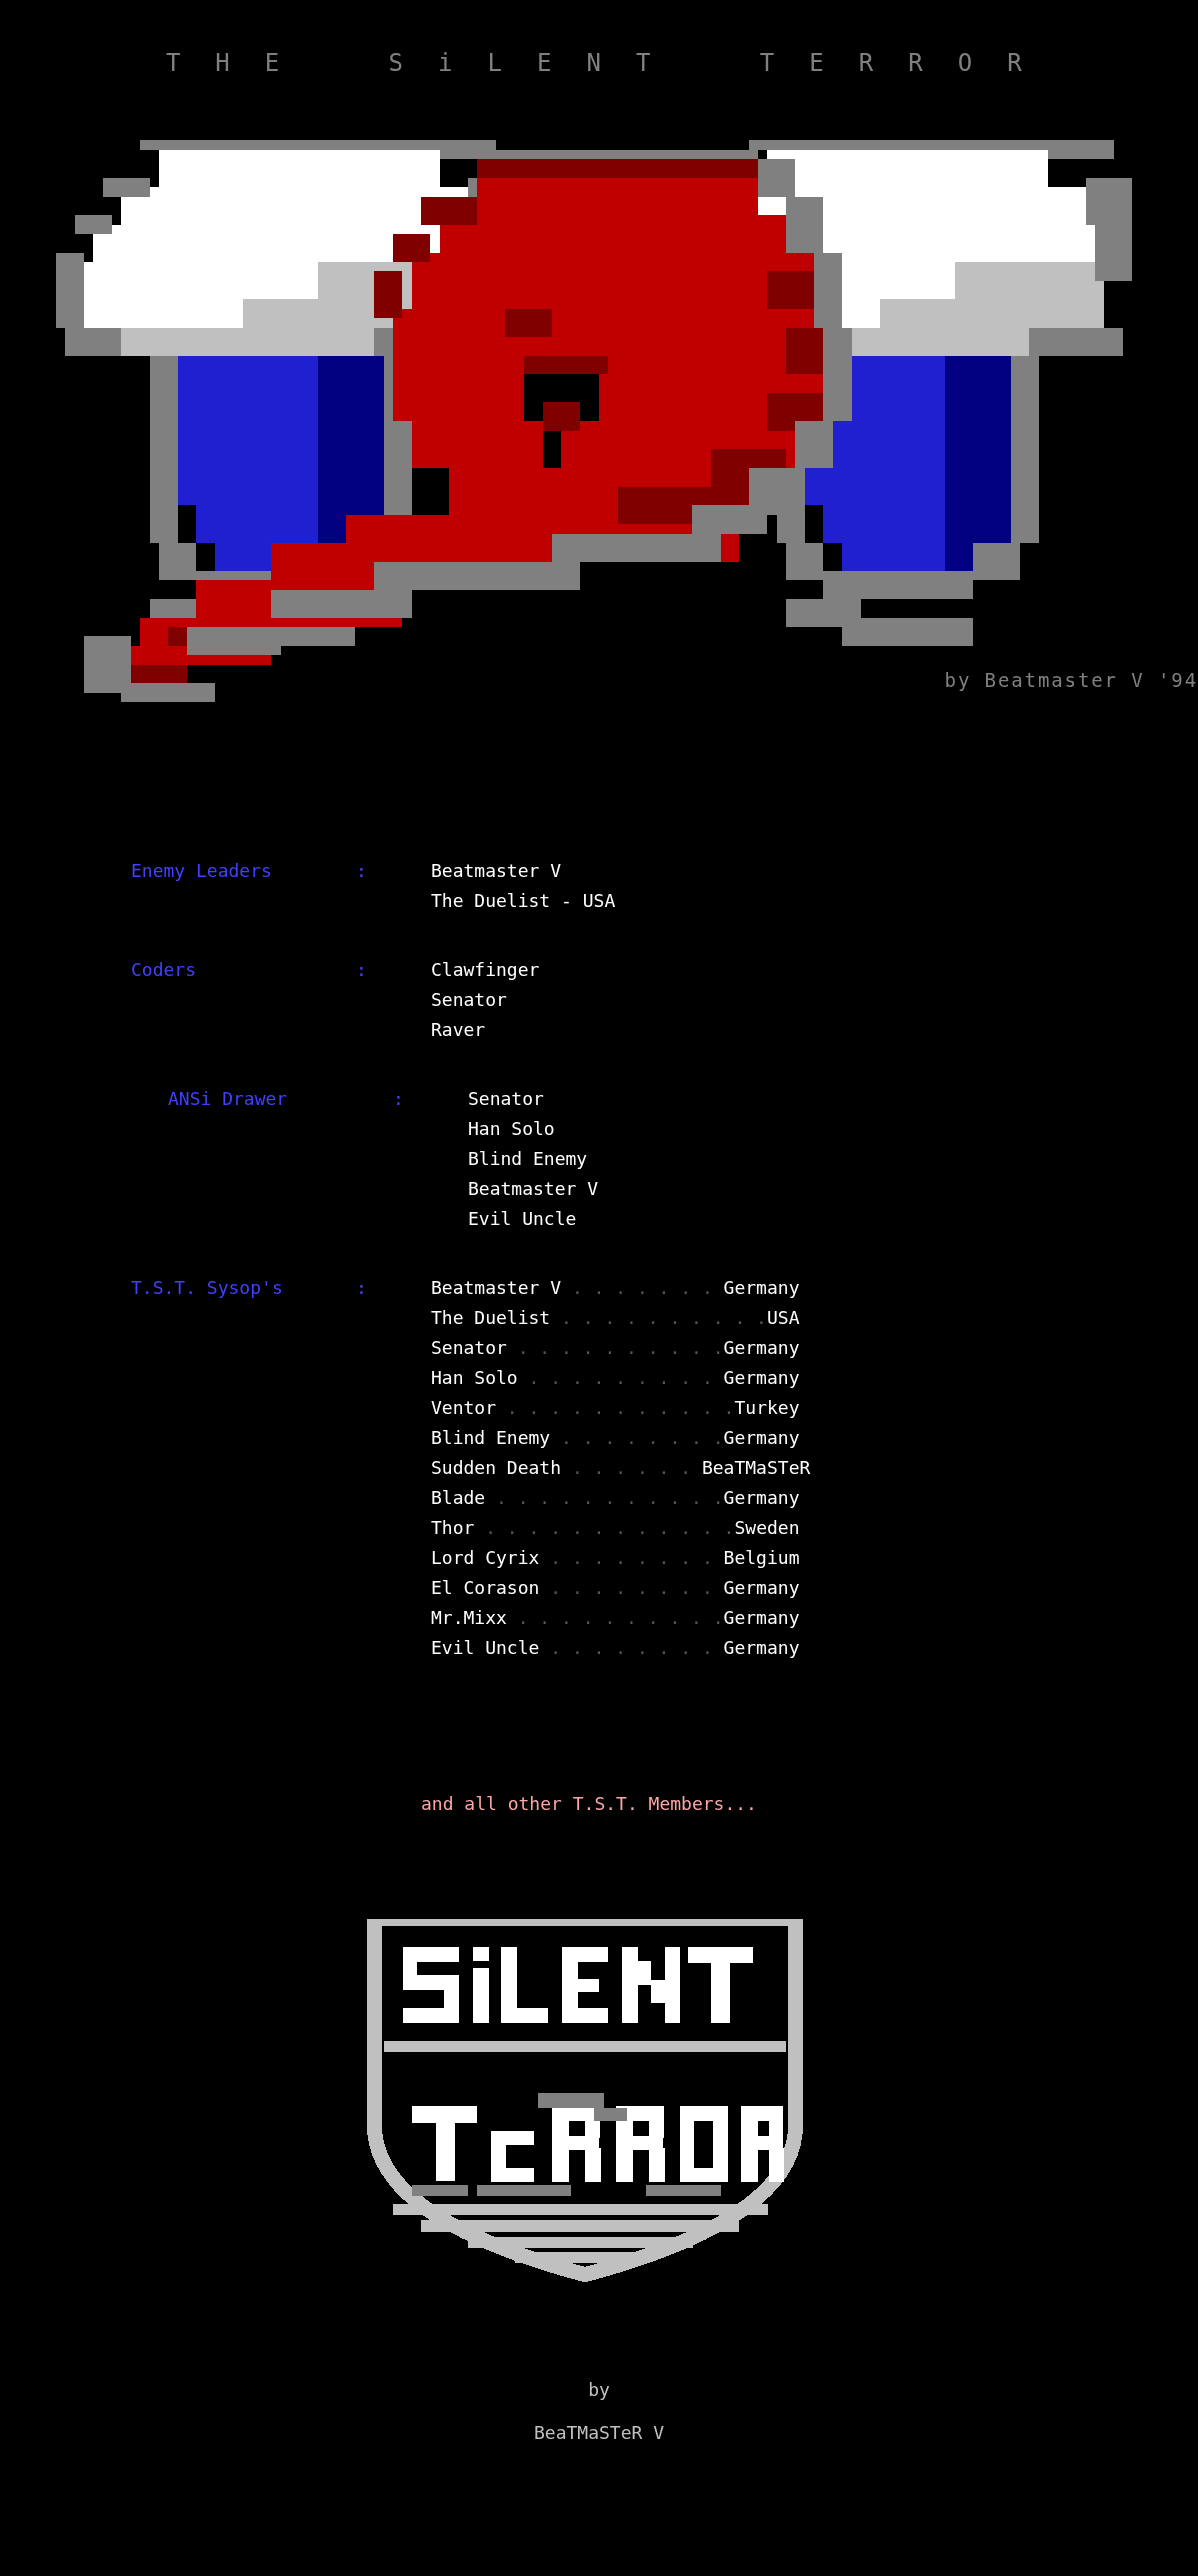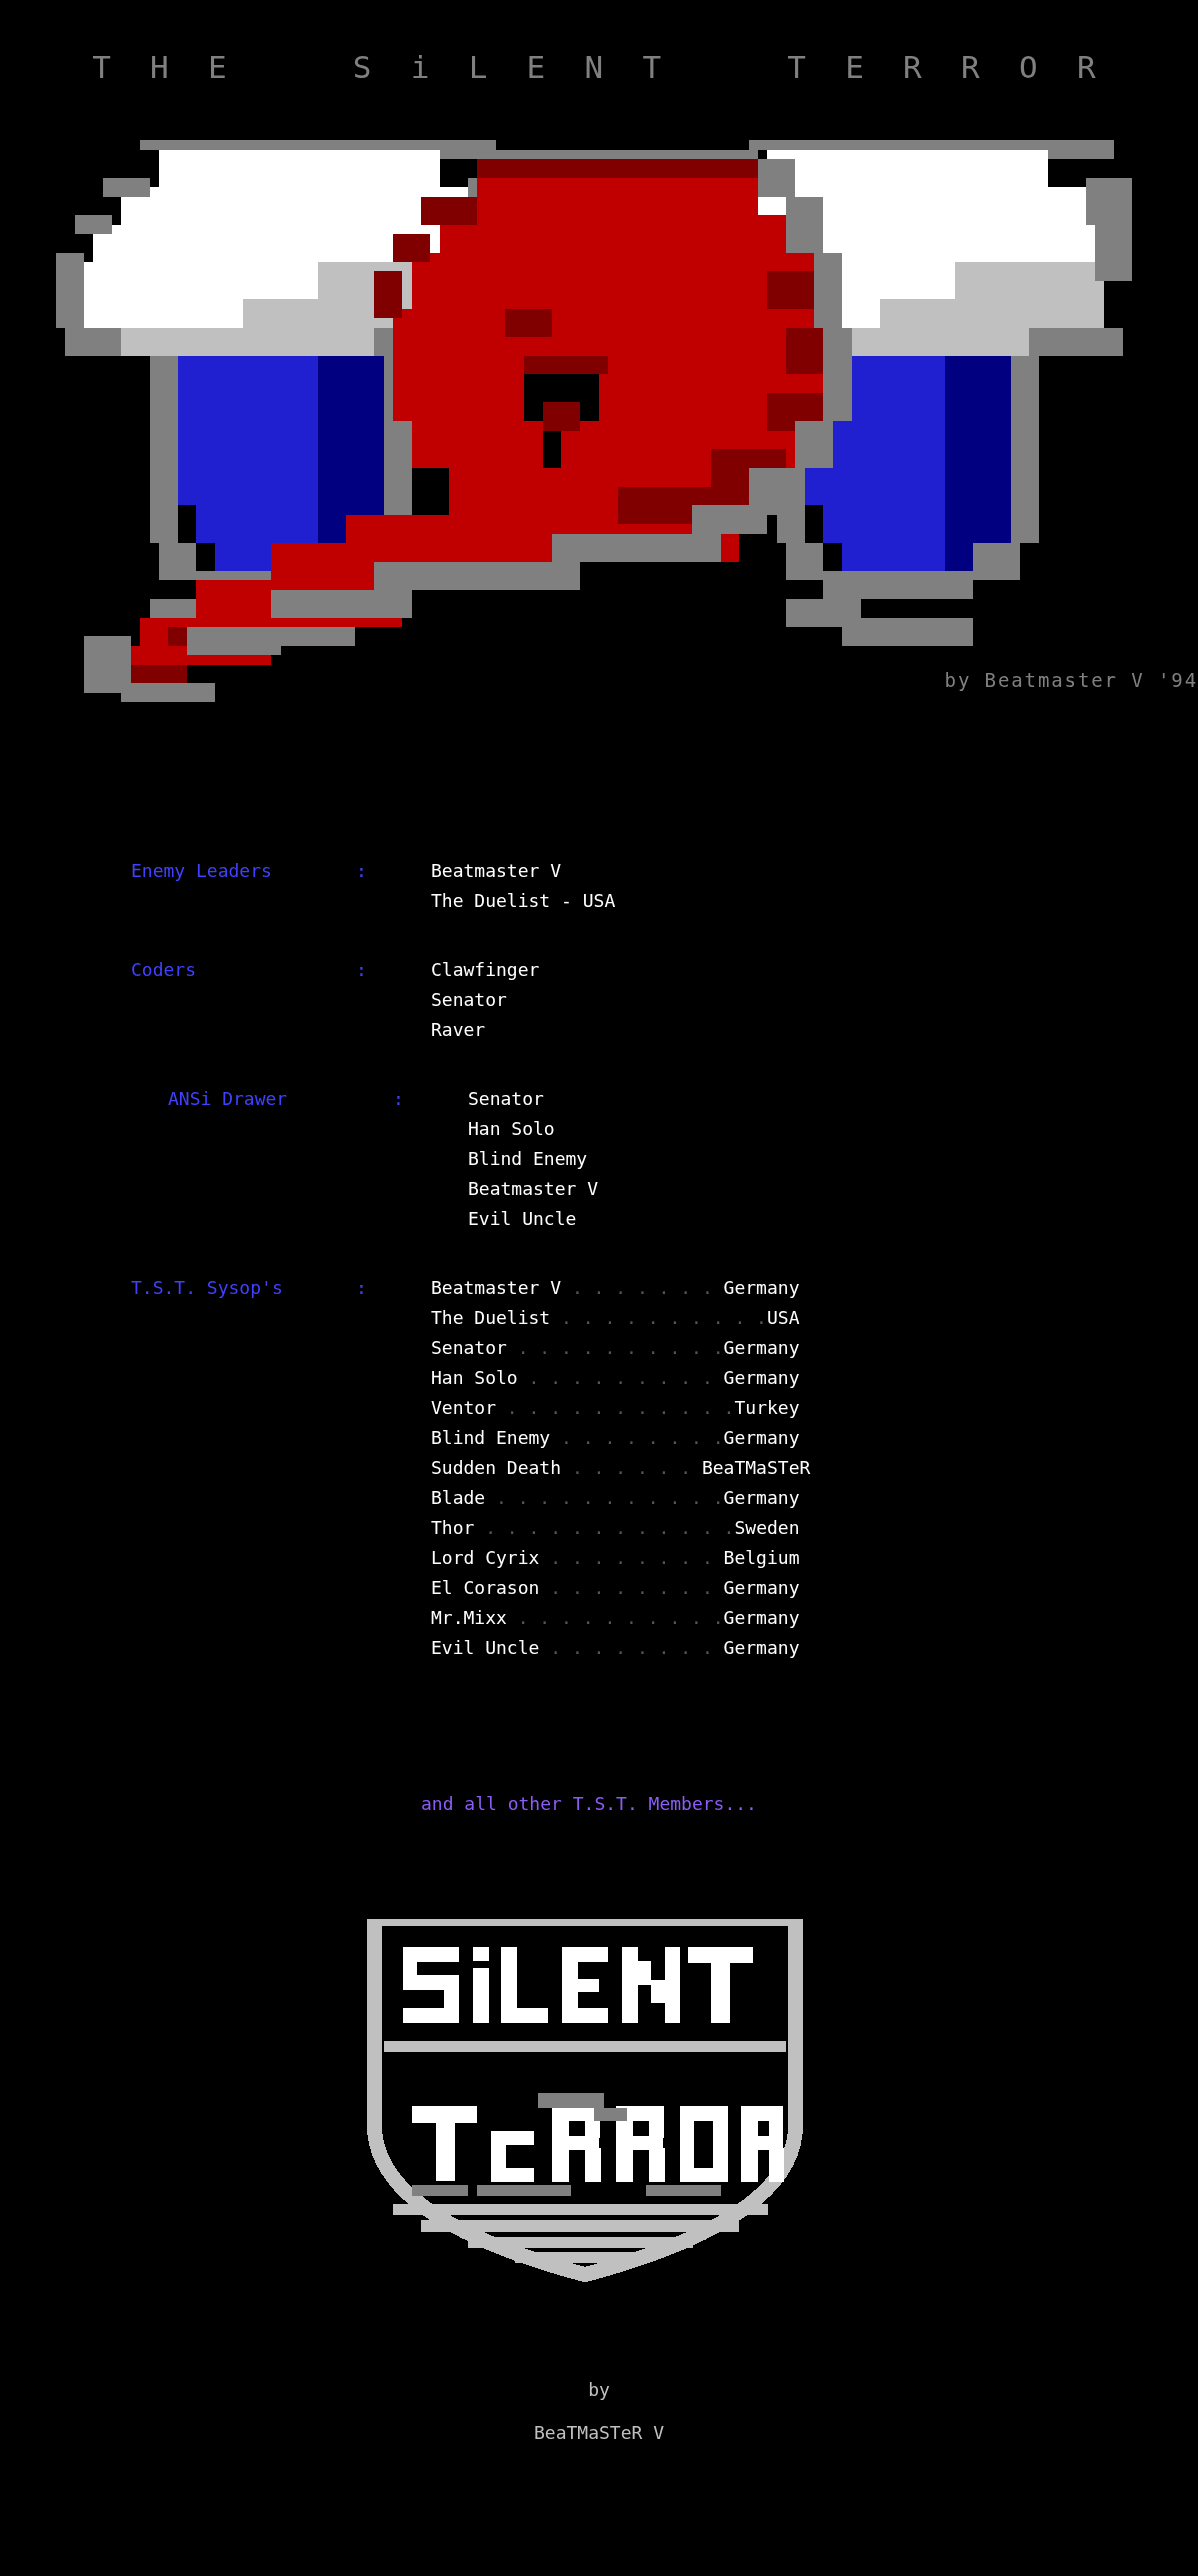--- a/index.html
+++ b/index.html
@@ -22,21 +22,21 @@
     background: #000000;
   }
 
   
   .top-title {
     position: absolute;
     top: 49px;
     left: 0;
     width: 1198px;
     text-align: center;
-    font-size: 31px;
+    font-size: 24px;
     letter-spacing: 10.3px;
     color: #808080;
     font-family: "DejaVu Sans Mono", monospace;
     white-space: pre;
   }
 
   
   .st-logo {
     position: absolute;
     top: 131px;
@@ -101,21 +101,21 @@
   }
   .sysop-row .name { color: #ffffff; }
   .sysop-row .dots { color: #555555; }
   .sysop-row .country { color: #ffffff; }
 
   .closing {
     position: absolute;
     top: 1793px;
     left: 421px;
     font-size: 18px;
-    color: #8b5cf6;
+    color: #fca5a5;
     white-space: pre;
   }
 
   
   .shield {
     position: absolute;
     top: 1919px;
     left: 365px;
     width: 440px;
     height: 365px;

